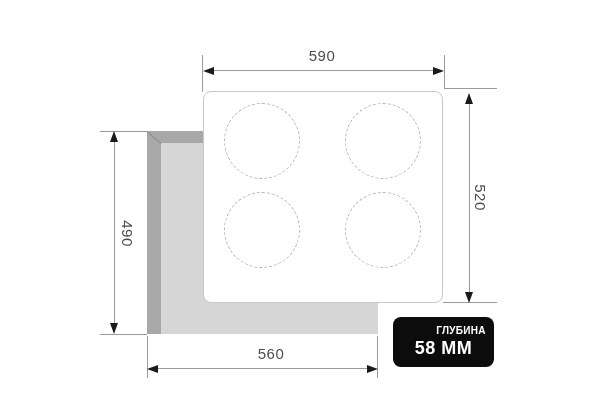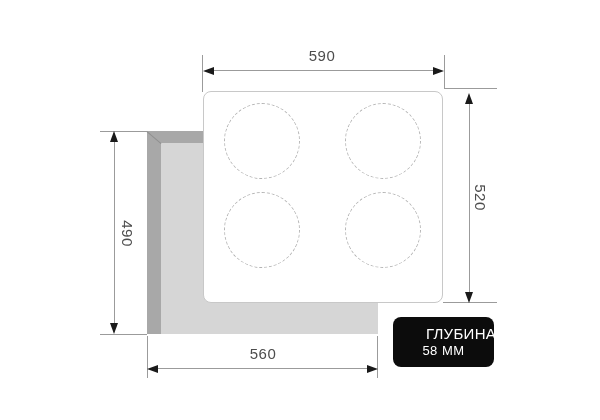--- a/index.html
+++ b/index.html
@@ -50,22 +50,22 @@
   }
   .vtext { transform: rotate(90deg); }
 
   
   .badge {
     left:393px; top:317px; width:101px; height:50px;
     background:#0c0c0c; border-radius:8px;
     color:#ffffff; display:flex; flex-direction:column;
     align-items:center; justify-content:center; line-height:1.25;
   }
-  .badge .sm { font-size:15px; font-weight:400; letter-spacing:0.3px;padding-left:35px; }
-  .badge .lg { font-size:13px; font-weight:400; letter-spacing:0.5px; }
+  .badge .sm { font-size:10px; font-weight:700; letter-spacing:0.3px;padding-left:35px; }
+  .badge .lg { font-size:18px; font-weight:700; letter-spacing:0.5px; }
 </style>
 </head>
 <body>
 
 <div class="canvas">
 
   <div class="abs cutout-outer"></div>
   <div class="abs cutout-inner"></div>
   <div class="abs bevel"></div>
 
@@ -94,20 +94,20 @@
   <div class="abs line" style="left:114px; top:136px; width:1px; height:193px;"></div>
   <div class="abs arrow arrow-up" style="left:110px; top:131px;"></div>
   <div class="abs arrow arrow-down" style="left:110px; top:323px;"></div>
   <div class="abs dim-label vtext" style="left:104px; top:225px;">490</div>
 
   <div class="abs line" style="left:147px; top:336px; width:1px; height:42px;"></div>
   <div class="abs line" style="left:377px; top:336px; width:1px; height:42px;"></div>
   <div class="abs line" style="left:152px; top:368px; width:221px; height:1px;"></div>
   <div class="abs arrow arrow-left" style="left:147px; top:365px;"></div>
   <div class="abs arrow arrow-right" style="left:367px; top:365px;"></div>
-  <div class="abs dim-label" style="left:240px; top:345px;">560</div>
+  <div class="abs dim-label" style="left:248px; top:345px;">560</div>
 
   <div class="abs badge">
     <span class="sm">ГЛУБИНА</span>
     <span class="lg">58 ММ</span>
   </div>
 
 </div>
 
 </body></html>

